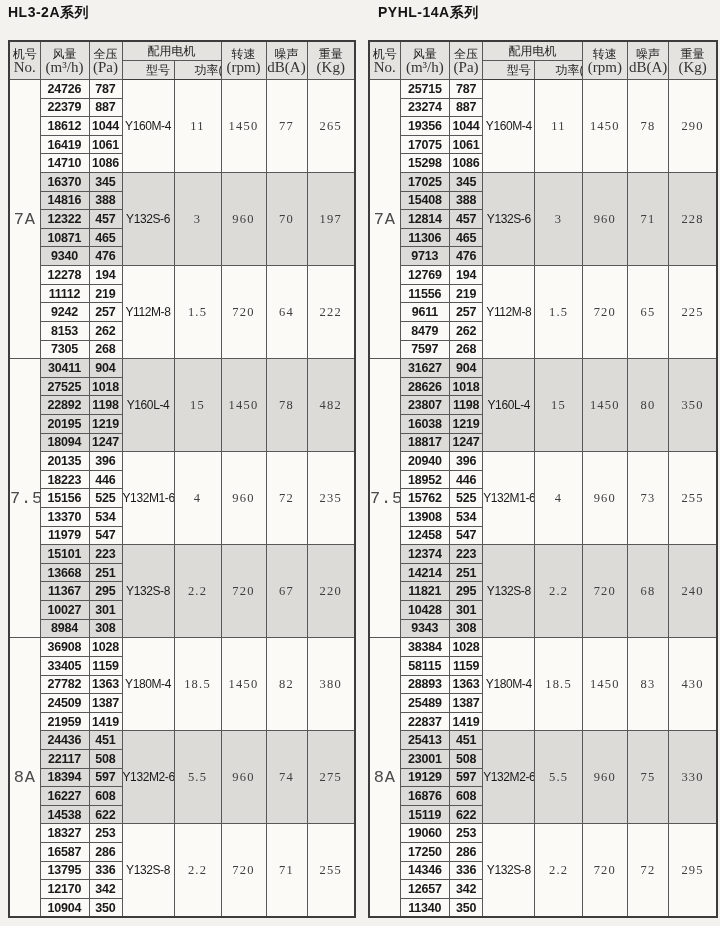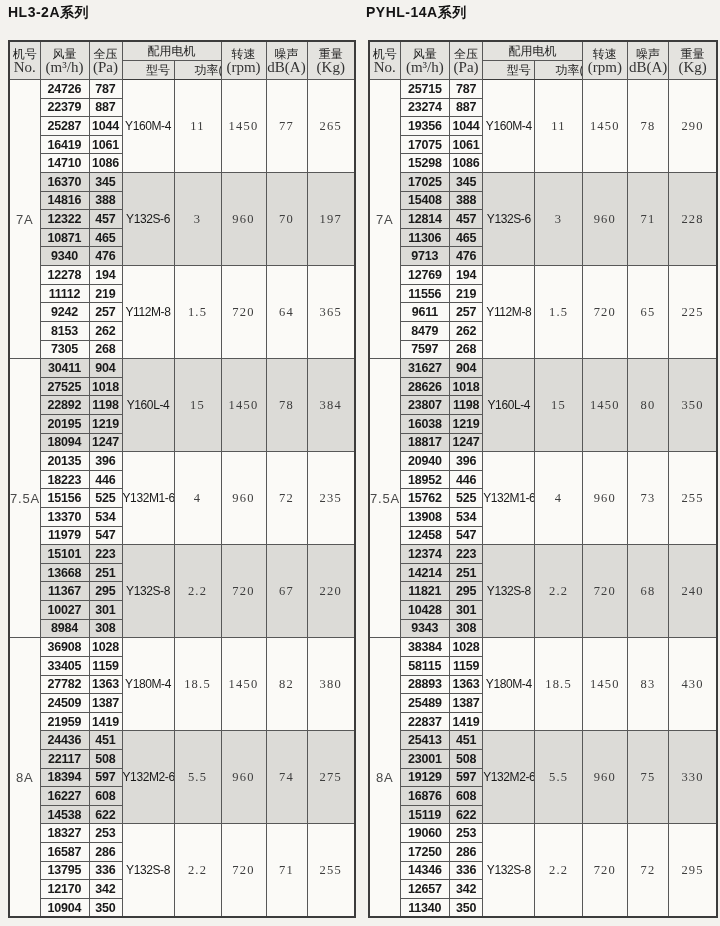--- a/index.html
+++ b/index.html
@@ -8,21 +8,21 @@
     background:#f3f2ee;
     font-family:"Liberation Sans", sans-serif;
     -webkit-font-smoothing:antialiased;
   }
   .table-title{
     position:absolute;top:4px;
     font-size:14px;font-weight:bold;color:#141414;
     letter-spacing:0.5px;
   }
   #title-left{left:8px;}
-  #title-right{left:366px;text-align:center;}
+  #title-right{left:378px;text-align:center;}
   .table-wrap{position:absolute;top:40px;}
   #wrap-left{left:8px;}
   #wrap-right{left:368px;}
   table.spec-table{
     border-collapse:collapse;table-layout:fixed;
     border:2px solid #3c3c3c;
     background:#000000;
   }
   table.spec-table th, table.spec-table td{
     border:1px solid #585858;
@@ -49,22 +49,22 @@
   }
   td.motor{
     font-size:12px;font-weight:normal;color:#191919;
     letter-spacing:-0.4px;
   }
   td.soft{
     font-family:"Liberation Serif", serif;
     font-size:12.5px;color:#3d3d3d;letter-spacing:1.2px;
   }
   td.machine{
-    font-family:Liberation Sans, sans-serif;
-    font-size:13px;color:#4a4a4a;letter-spacing:0.8px;
+    font-family:Liberation Mono, monospace;
+    font-size:17px;color:#4a4a4a;letter-spacing:0.8px;
     background:#fbfaf7;
   }
 </style>
 </head>
 <body>
 
 <div class="table-title" id="title-left">HL3-2A系列</div>
 
 <div class="table-title" id="title-right">PYHL-14A系列</div>
 
@@ -122,21 +122,21 @@
           <td class="soft plain" rowspan="5">11</td>
           <td class="soft plain" rowspan="5">1450</td>
           <td class="soft plain" rowspan="5">77</td>
           <td class="soft plain" rowspan="5">265</td>
         </tr>
         <tr>
           <td class="num plain">22379</td>
           <td class="num plain">887</td>
         </tr>
         <tr>
-          <td class="num plain">25287</td>
+          <td class="num plain">18612</td>
           <td class="num plain">1044</td>
         </tr>
         <tr>
           <td class="num plain">16419</td>
           <td class="num plain">1061</td>
         </tr>
         <tr>
           <td class="num plain">14710</td>
           <td class="num plain">1086</td>
         </tr>
@@ -165,21 +165,21 @@
           <td class="num shade">9340</td>
           <td class="num shade">476</td>
         </tr>
         <tr>
           <td class="num plain">12278</td>
           <td class="num plain">194</td>
           <td class="motor plain" rowspan="5">Y112M-8</td>
           <td class="soft plain" rowspan="5">1.5</td>
           <td class="soft plain" rowspan="5">720</td>
           <td class="soft plain" rowspan="5">64</td>
-          <td class="soft plain" rowspan="5">365</td>
+          <td class="soft plain" rowspan="5">222</td>
         </tr>
         <tr>
           <td class="num plain">11112</td>
           <td class="num plain">219</td>
         </tr>
         <tr>
           <td class="num plain">9242</td>
           <td class="num plain">257</td>
         </tr>
         <tr>
@@ -191,21 +191,21 @@
           <td class="num plain">268</td>
         </tr>
         <tr>
           <td class="machine" rowspan="15">7.5A</td>
           <td class="num shade">30411</td>
           <td class="num shade">904</td>
           <td class="motor shade" rowspan="5">Y160L-4</td>
           <td class="soft shade" rowspan="5">15</td>
           <td class="soft shade" rowspan="5">1450</td>
           <td class="soft shade" rowspan="5">78</td>
-          <td class="soft shade" rowspan="5">384</td>
+          <td class="soft shade" rowspan="5">482</td>
         </tr>
         <tr>
           <td class="num shade">27525</td>
           <td class="num shade">1018</td>
         </tr>
         <tr>
           <td class="num shade">22892</td>
           <td class="num shade">1198</td>
         </tr>
         <tr>

